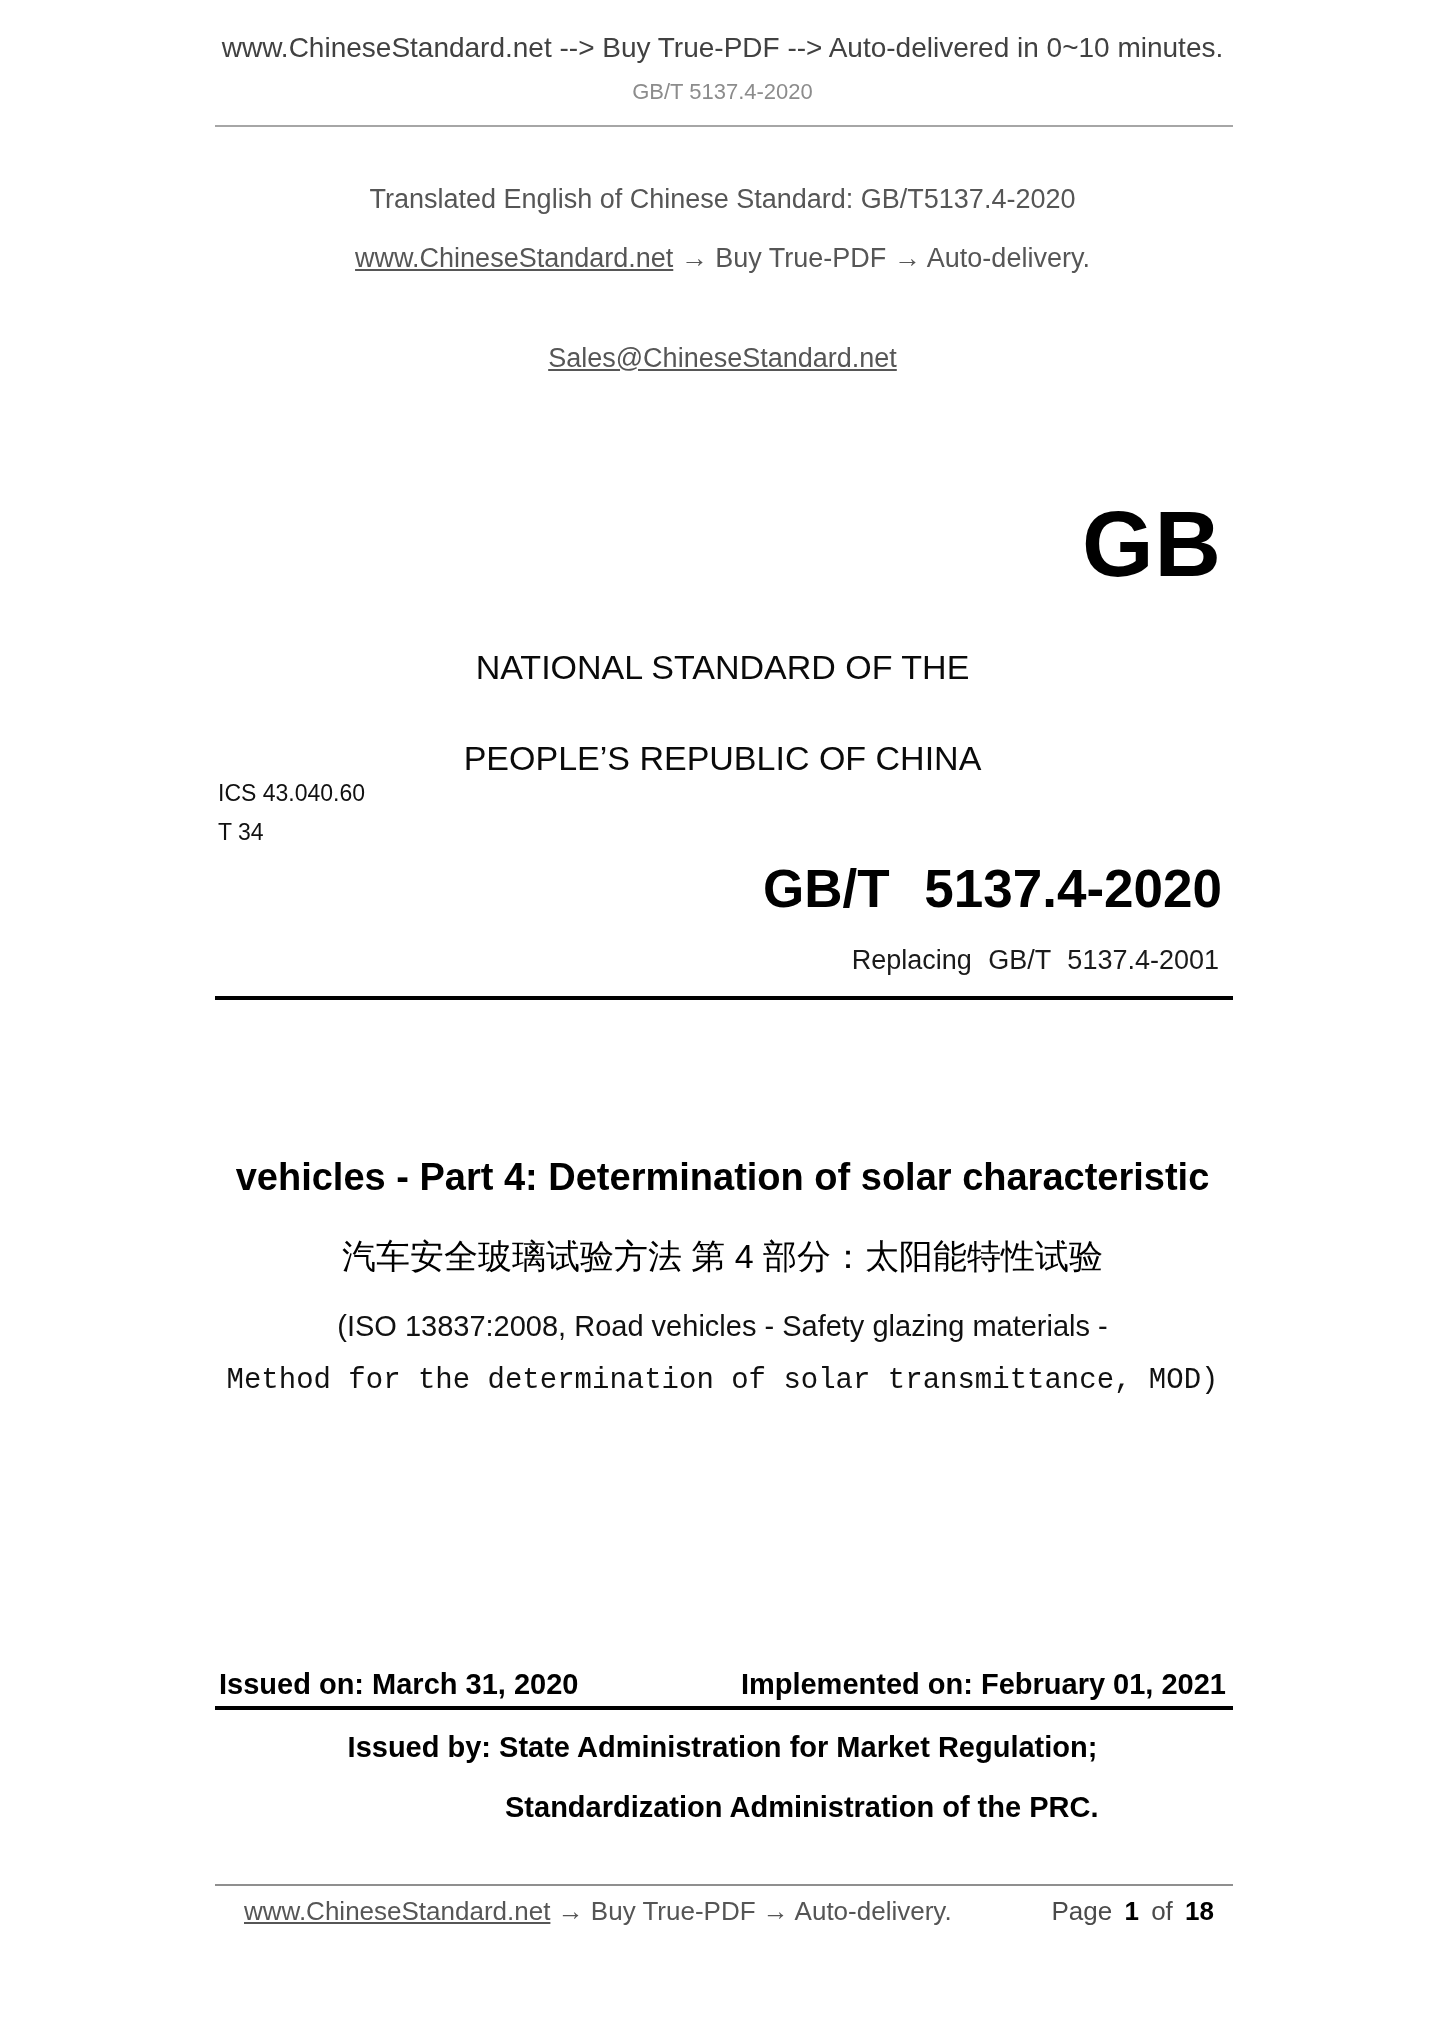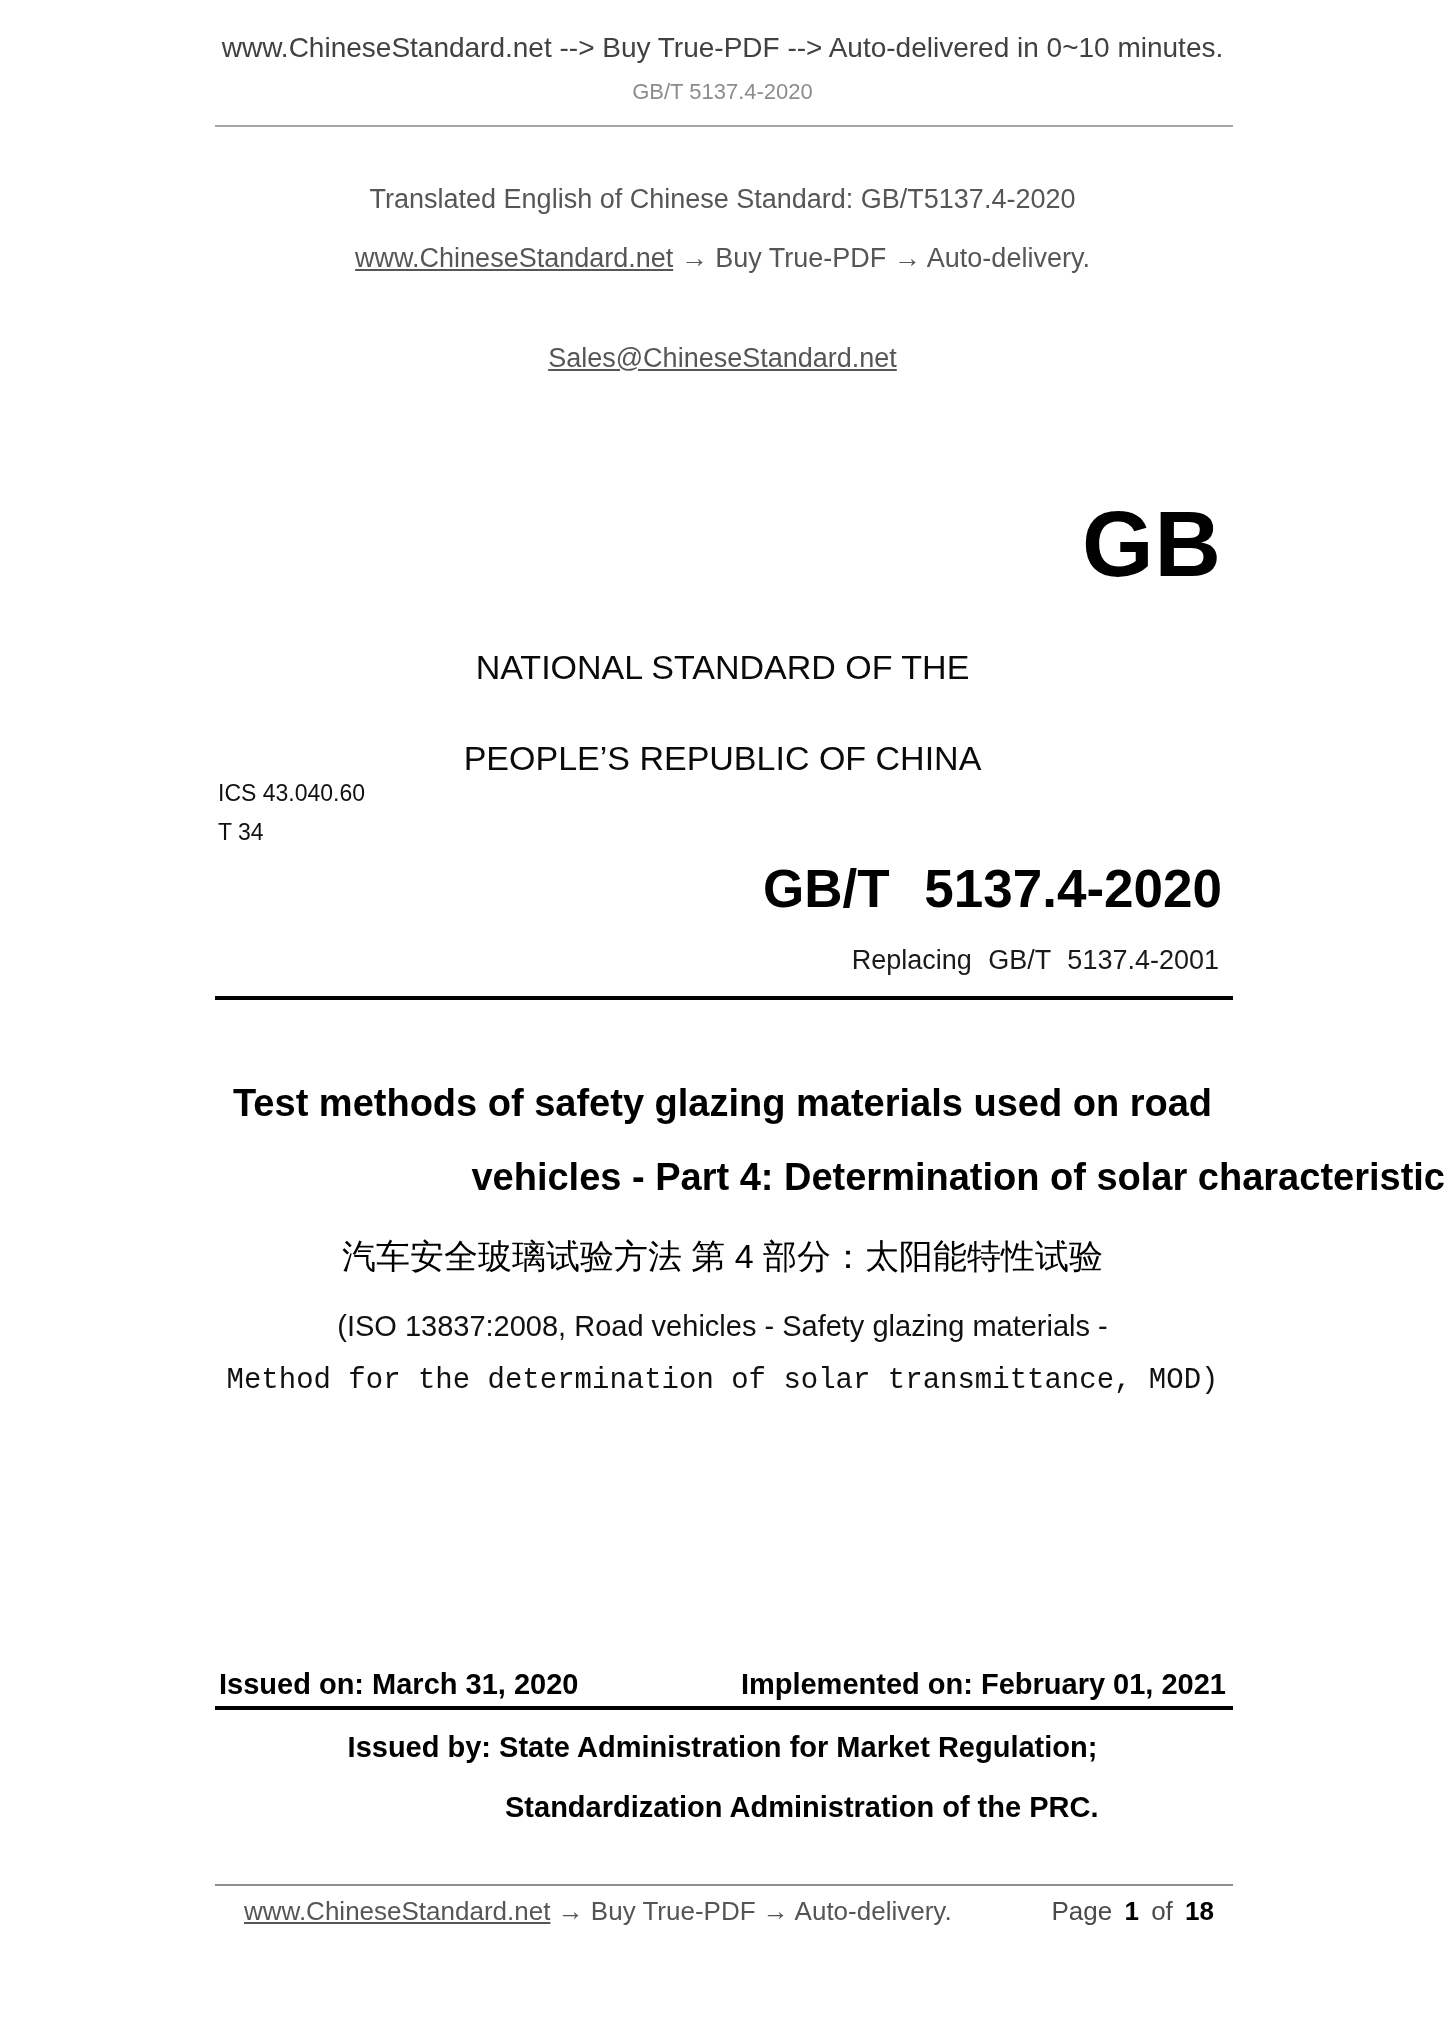--- a/index.html
+++ b/index.html
@@ -36,21 +36,21 @@
   .national1{top:648px;font-size:34px;color:#0a0a0a;}
   .national2{top:739px;font-size:34px;color:#0a0a0a;}
 
   .ics{top:780px;left:218px;font-size:23px;color:#111;}
   .t34{top:819px;left:218px;font-size:23px;color:#111;}
 
   .std-number{top:858px;right:223px;font-size:53px;font-weight:bold;color:#000;word-spacing:20px;}
   .replacing{top:945px;right:226px;font-size:27px;color:#1a1a1a;word-spacing:9px;}
 
   .title1{top:1082px;font-size:38px;font-weight:bold;color:#000;}
-  .title2{top:1156px;font-size:38px;font-weight:bold;color:#000;text-align:right;}
+  .title2{top:1156px;font-size:38px;font-weight:bold;color:#000;}
   .cn-title{top:1234px;font-size:34px;color:#000;}
   .iso1{top:1310px;font-size:29px;color:#111;}
   .iso2{top:1364px;font-size:29px;color:#111;font-family:Liberation Mono, monospace;}
 
   .dates-row{top:1668px;left:219px;width:1007px;display:flex;justify-content:space-between;font-size:29px;font-weight:bold;color:#000;position:absolute;white-space:nowrap;}
 
   .issuedby1{top:1731px;font-size:29px;font-weight:bold;color:#000;}
   .issuedby2{top:1791px;left:505px;font-size:29px;font-weight:bold;color:#000;}
 
   .footer-left{top:1896px;left:244px;font-size:26px;color:#555555;}
@@ -75,21 +75,20 @@
   <div class="abs center national1">NATIONAL STANDARD OF THE</div>
   <div class="abs center national2">PEOPLE’S REPUBLIC OF CHINA</div>
 
   <div class="abs ics">ICS 43.040.60</div>
   <div class="abs t34">T 34</div>
 
   <div class="abs std-number">GB/T 5137.4-2020</div>
   <div class="abs replacing">Replacing GB/T 5137.4-2001</div>
   <div class="rule rule-thick" id="rule-mid"></div>
 
-  <div class="abs center title1">Test methods of safety glazing materials used on road</div>
   <div class="abs center title2">vehicles - Part 4: Determination of solar characteristic</div>
   <div class="abs center cn-title">汽车安全玻璃试验方法 第 4 部分：太阳能特性试验</div>
   <div class="abs center iso1">(ISO 13837:2008, Road vehicles - Safety glazing materials -</div>
   <div class="abs center iso2">Method for the determination of solar transmittance, MOD)</div>
 
   <div class="dates-row">
     <span>Issued on: March 31, 2020</span>
     <span>Implemented on: February 01, 2021</span>
   </div>
   <div class="rule rule-thick" id="rule-dates"></div>

